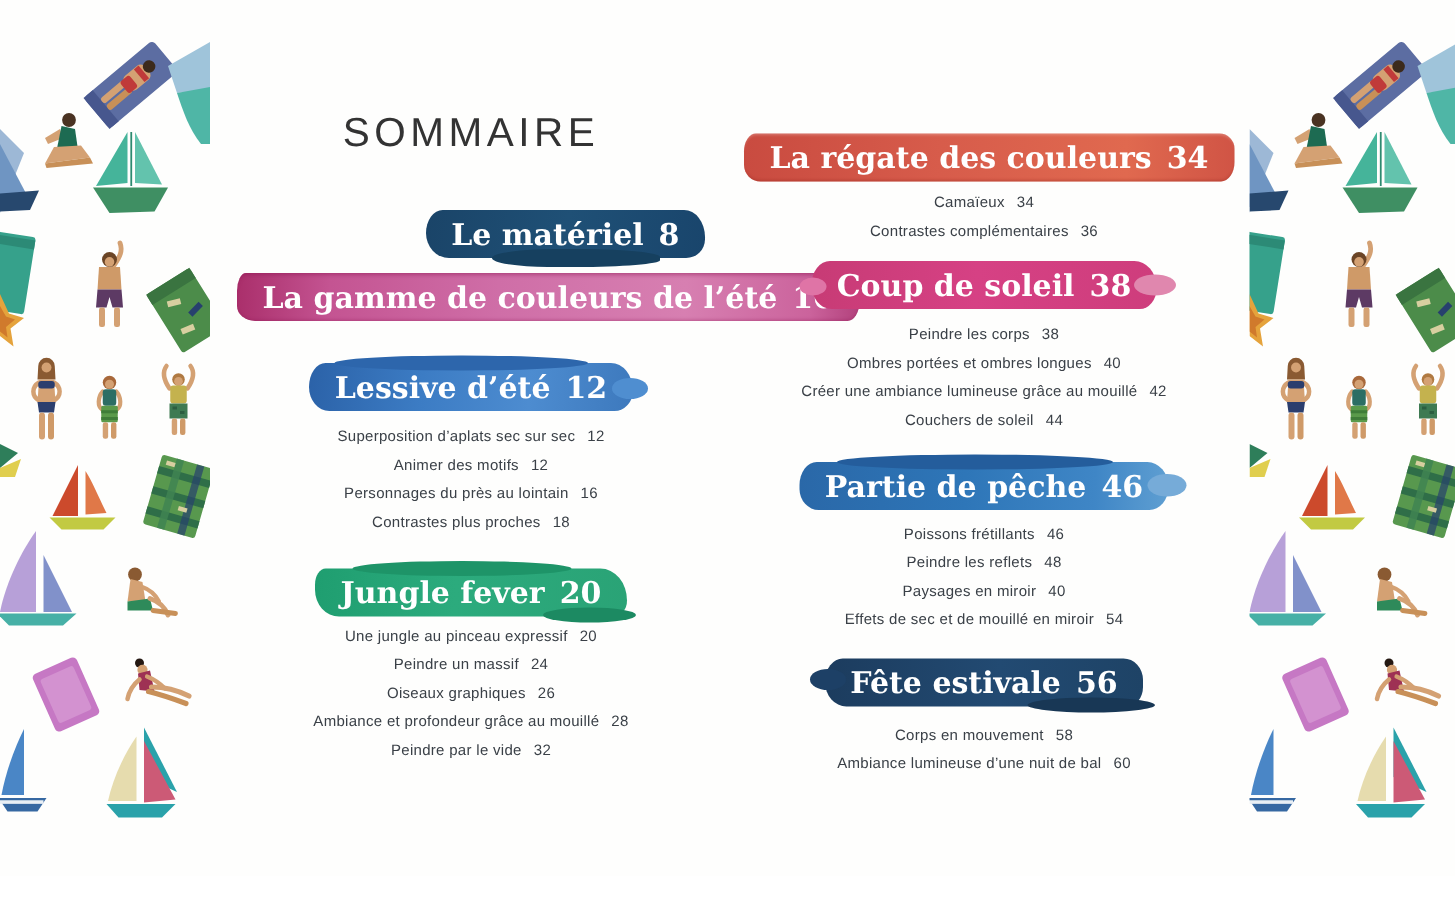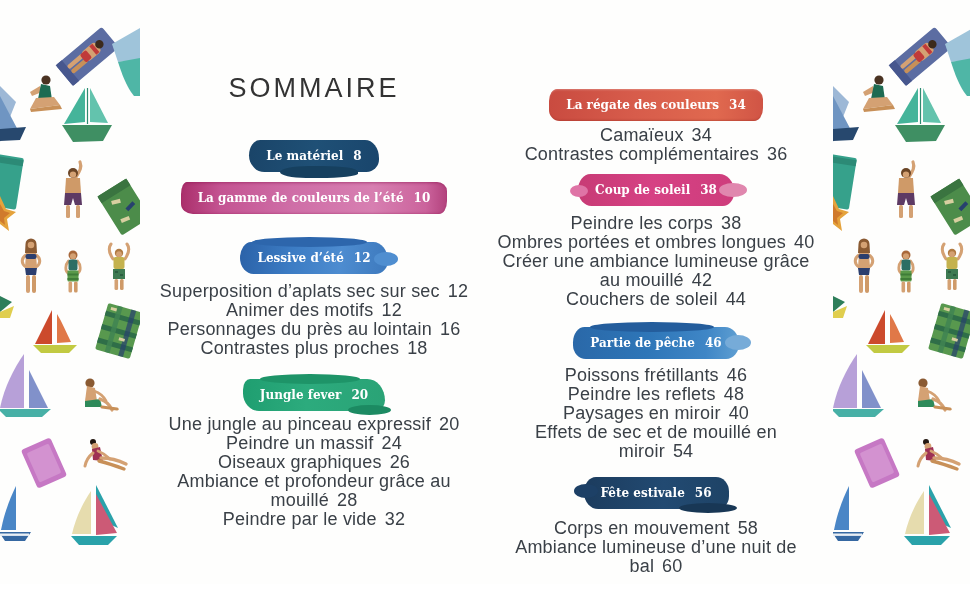--- a/index.html
+++ b/index.html
@@ -12,21 +12,21 @@
 
   .col{position:absolute;top:0;text-align:center;}
   .col-left{left:158px;width:312px;}
   .col-right{left:496px;width:320px;}
 
   .page-title{margin:75px 0 0;font-size:27px;line-height:27px;font-weight:400;letter-spacing:3px;color:#333;}
 
   .banner-row{line-height:0;}
   .banner{display:inline-block;position:relative;z-index:0;color:#fff;
     font-family:"DejaVu Serif","Liberation Serif",serif;font-weight:700;
-    font-size:12px;line-height:16px;padding:8px 17px;white-space:nowrap;}
+    font-size:20px;line-height:16px;padding:8px 17px;white-space:nowrap;}
   .banner .pg{margin-left:10px;}
   .banner::before,.banner::after{z-index:-1;}
 
   .b-materiel{background:linear-gradient(100deg,#1a4468,#1f5076 50%,#19456c);border-radius:16px 20px 18px 22px/22px 26px 18px 24px;}
   .b-materiel::after{content:"";position:absolute;left:24%;bottom:-6px;width:60%;height:12px;background:#16405f;border-radius:45% 55% 60% 40%/60% 55% 45% 60%;}
 
   .b-gamme{background:linear-gradient(91deg,#aa2f6b,#c45492 15%,#cf6ea7 42%,#d77fb1 72%,#cb639c 92%,#b2417c);border-radius:6px 10px 8px 12px/12px 9px 13px 10px;box-shadow:inset 0 3px 3px -2px rgba(140,20,80,.55),inset 0 -2px 2px -1px rgba(140,20,80,.3);}
 
   .b-lessive{background:linear-gradient(96deg,#2b62a8,#3c7cc4 35%,#4d8cd0 68%,#3d79bd);border-radius:18px 24px 20px 22px/26px 30px 22px 26px;}
   .b-lessive::before{content:"";position:absolute;left:8%;top:-5px;width:78%;height:10px;background:#2d66ac;border-radius:50%;}
@@ -44,24 +44,24 @@
 
   .b-peche{background:linear-gradient(92deg,#2a68a8,#2e76b8 45%,#3f86c6 80%,#5f9fd2);border-radius:18px 22px 20px 20px/24px 26px 24px 22px;text-align:right;}
   .b-peche::before{content:"";position:absolute;left:10%;top:-5px;width:75%;height:10px;background:#245d9c;border-radius:50%;}
   .b-peche::after{content:"";position:absolute;right:-12px;top:26%;width:26px;height:15px;background:#76abd8;border-radius:50%;}
 
   .b-fete{background:linear-gradient(90deg,#1c3c5e,#224a72 55%,#1e4366);border-radius:20px 22px 18px 24px/26px 24px 22px 28px;}
   .b-fete::before{content:"";position:absolute;left:-10px;top:22%;width:24px;height:14px;background:#1d4066;border-radius:50%;}
   .b-fete::after{content:"";position:absolute;right:-8px;bottom:-4px;width:40%;height:10px;background:#183755;border-radius:50%;}
 
   .toc-group{margin-top:8px;}
-  .trow{font-size:18px;line-height:19px;color:#3a4047;letter-spacing:.2px;}
+  .trow{font-size:10px;line-height:19px;color:#3a4047;letter-spacing:.2px;}
   .trow .pg{margin-left:8px;}
 
-  .mt-b1{margin-top:38px;}
+  .mt-b1{margin-top:38px;text-align:right;}
   .mt-b2{margin-top:10px;}
   .mt-b3{margin-top:28px;}
   .toc-lessive{margin-top:8px;}
   .mt-b4{margin-top:21px;}
   .toc-jungle{margin-top:4px;}
 
   .mt-rb1{margin-top:89px;}
   .toc-regate{margin-top:5px;}
   .mt-rb2{margin-top:10px;}
   .toc-coup{margin-top:8px;}

